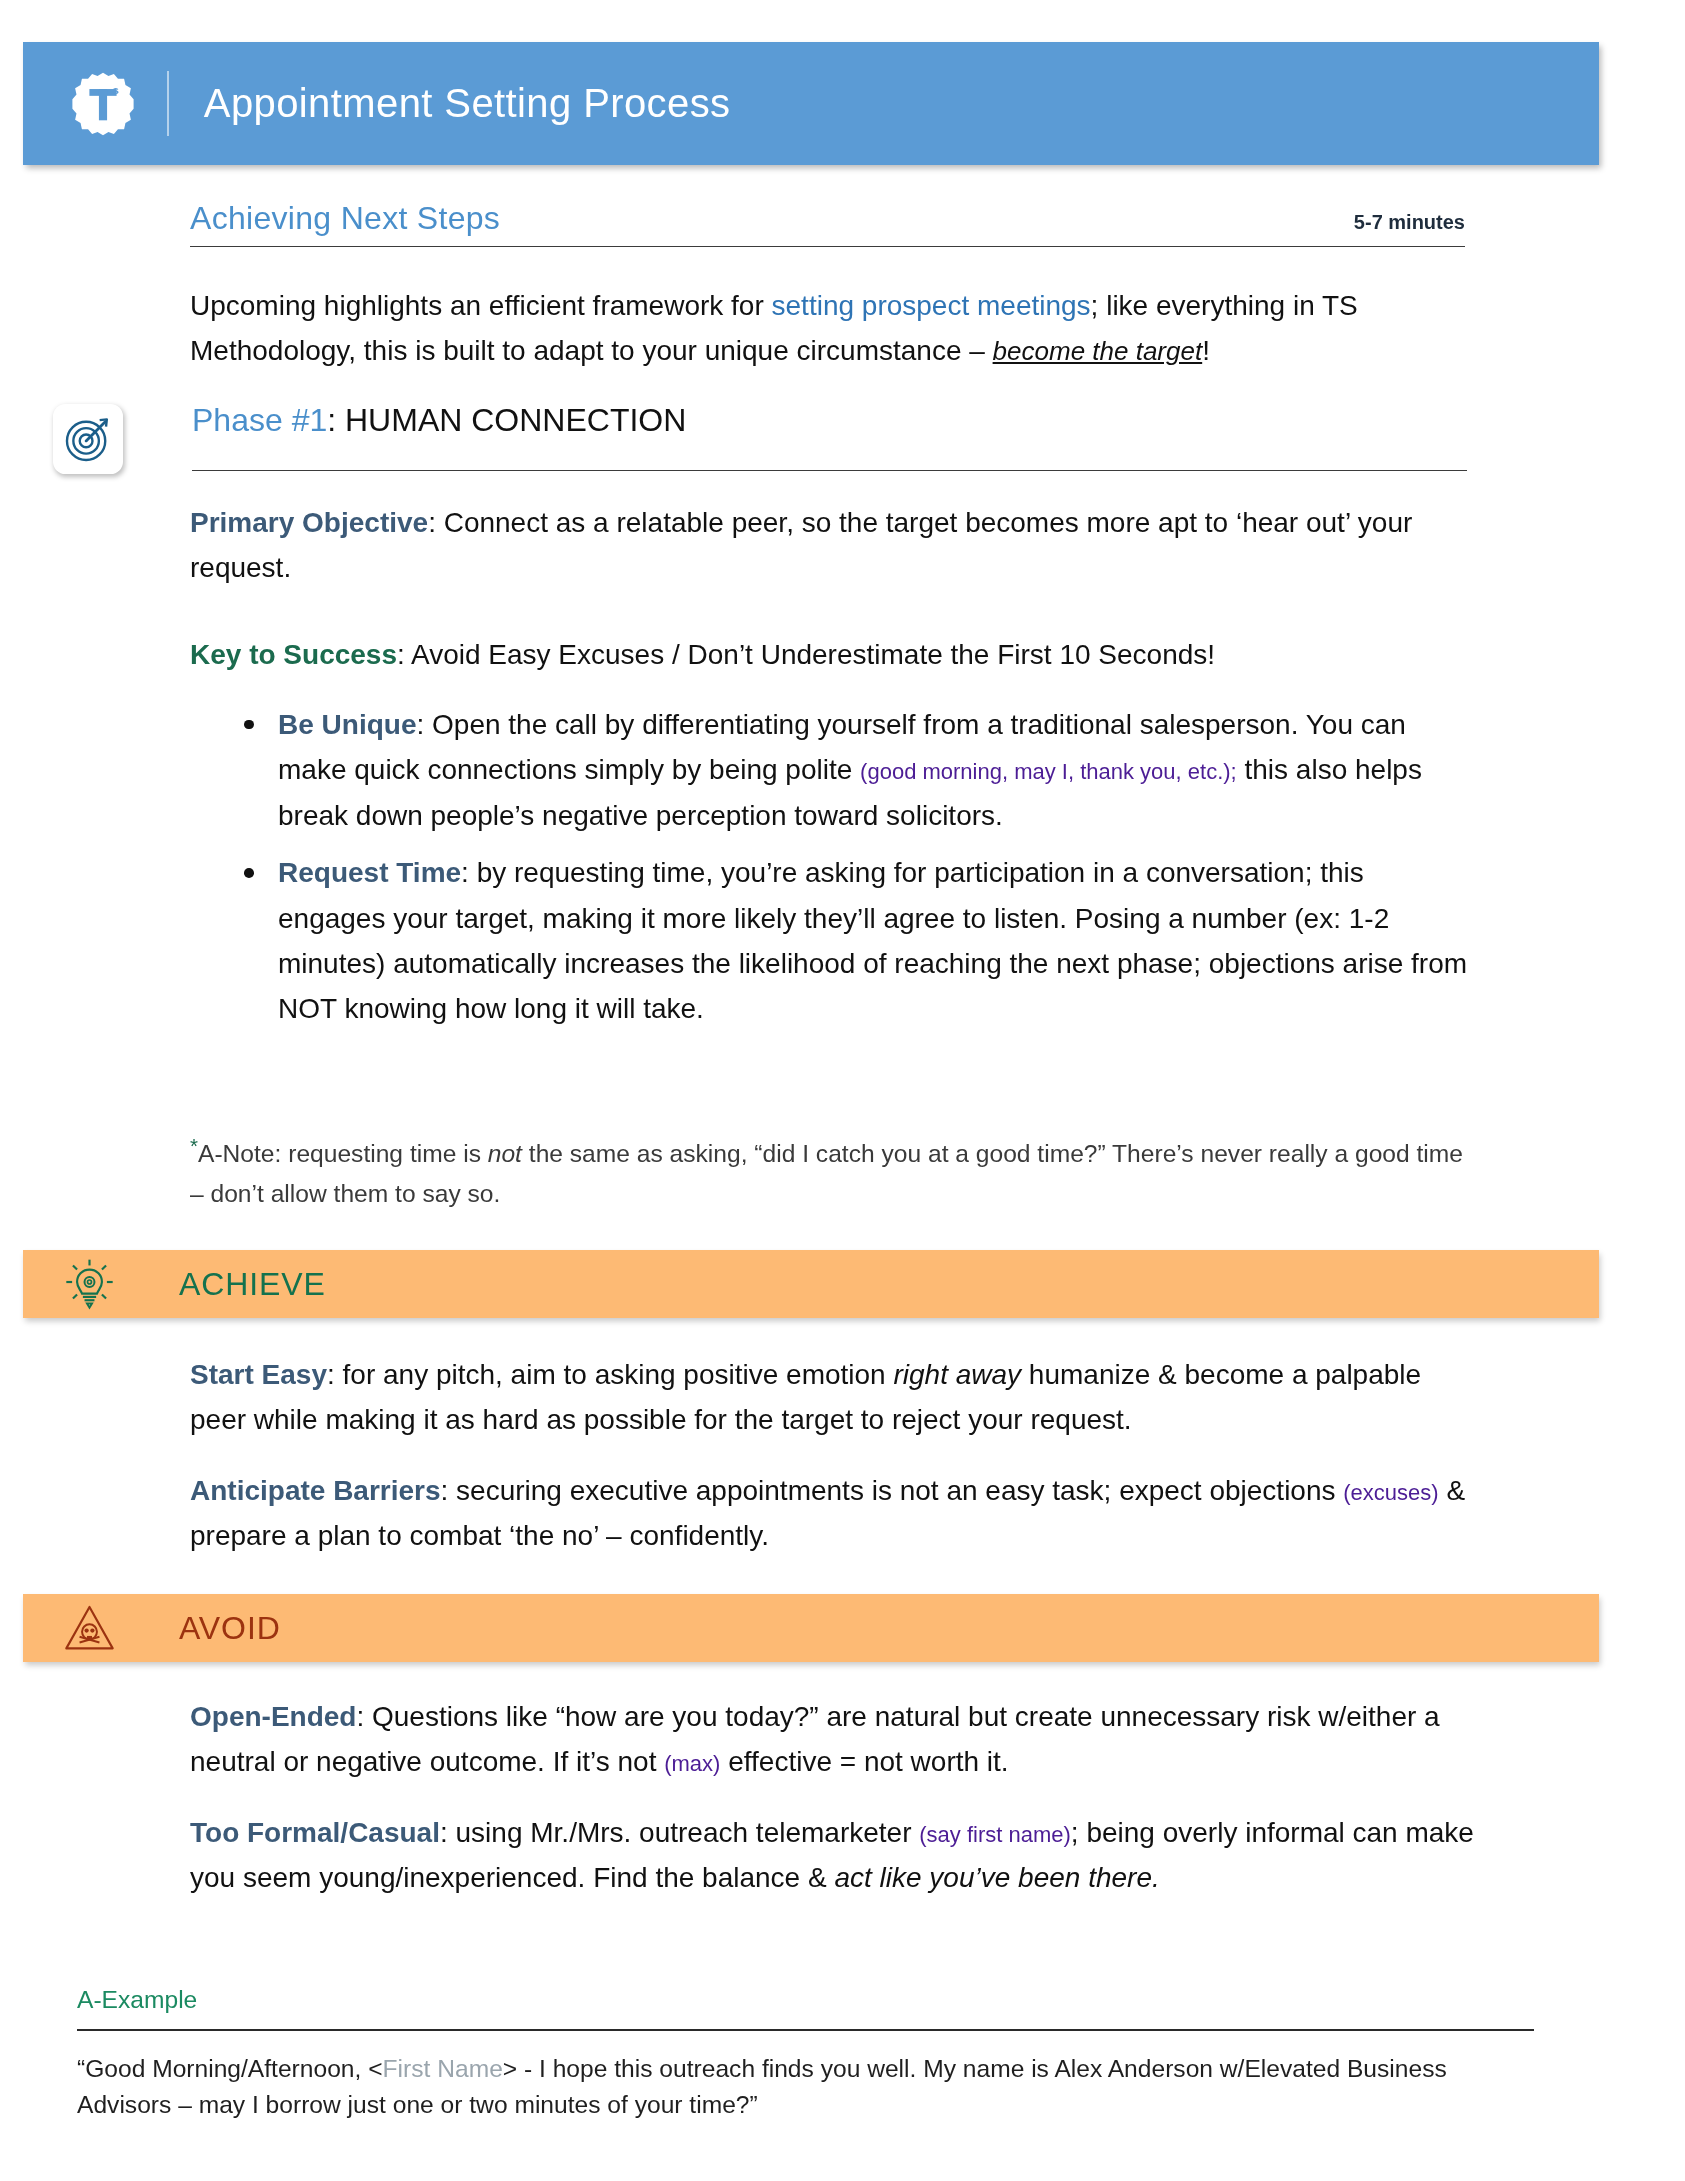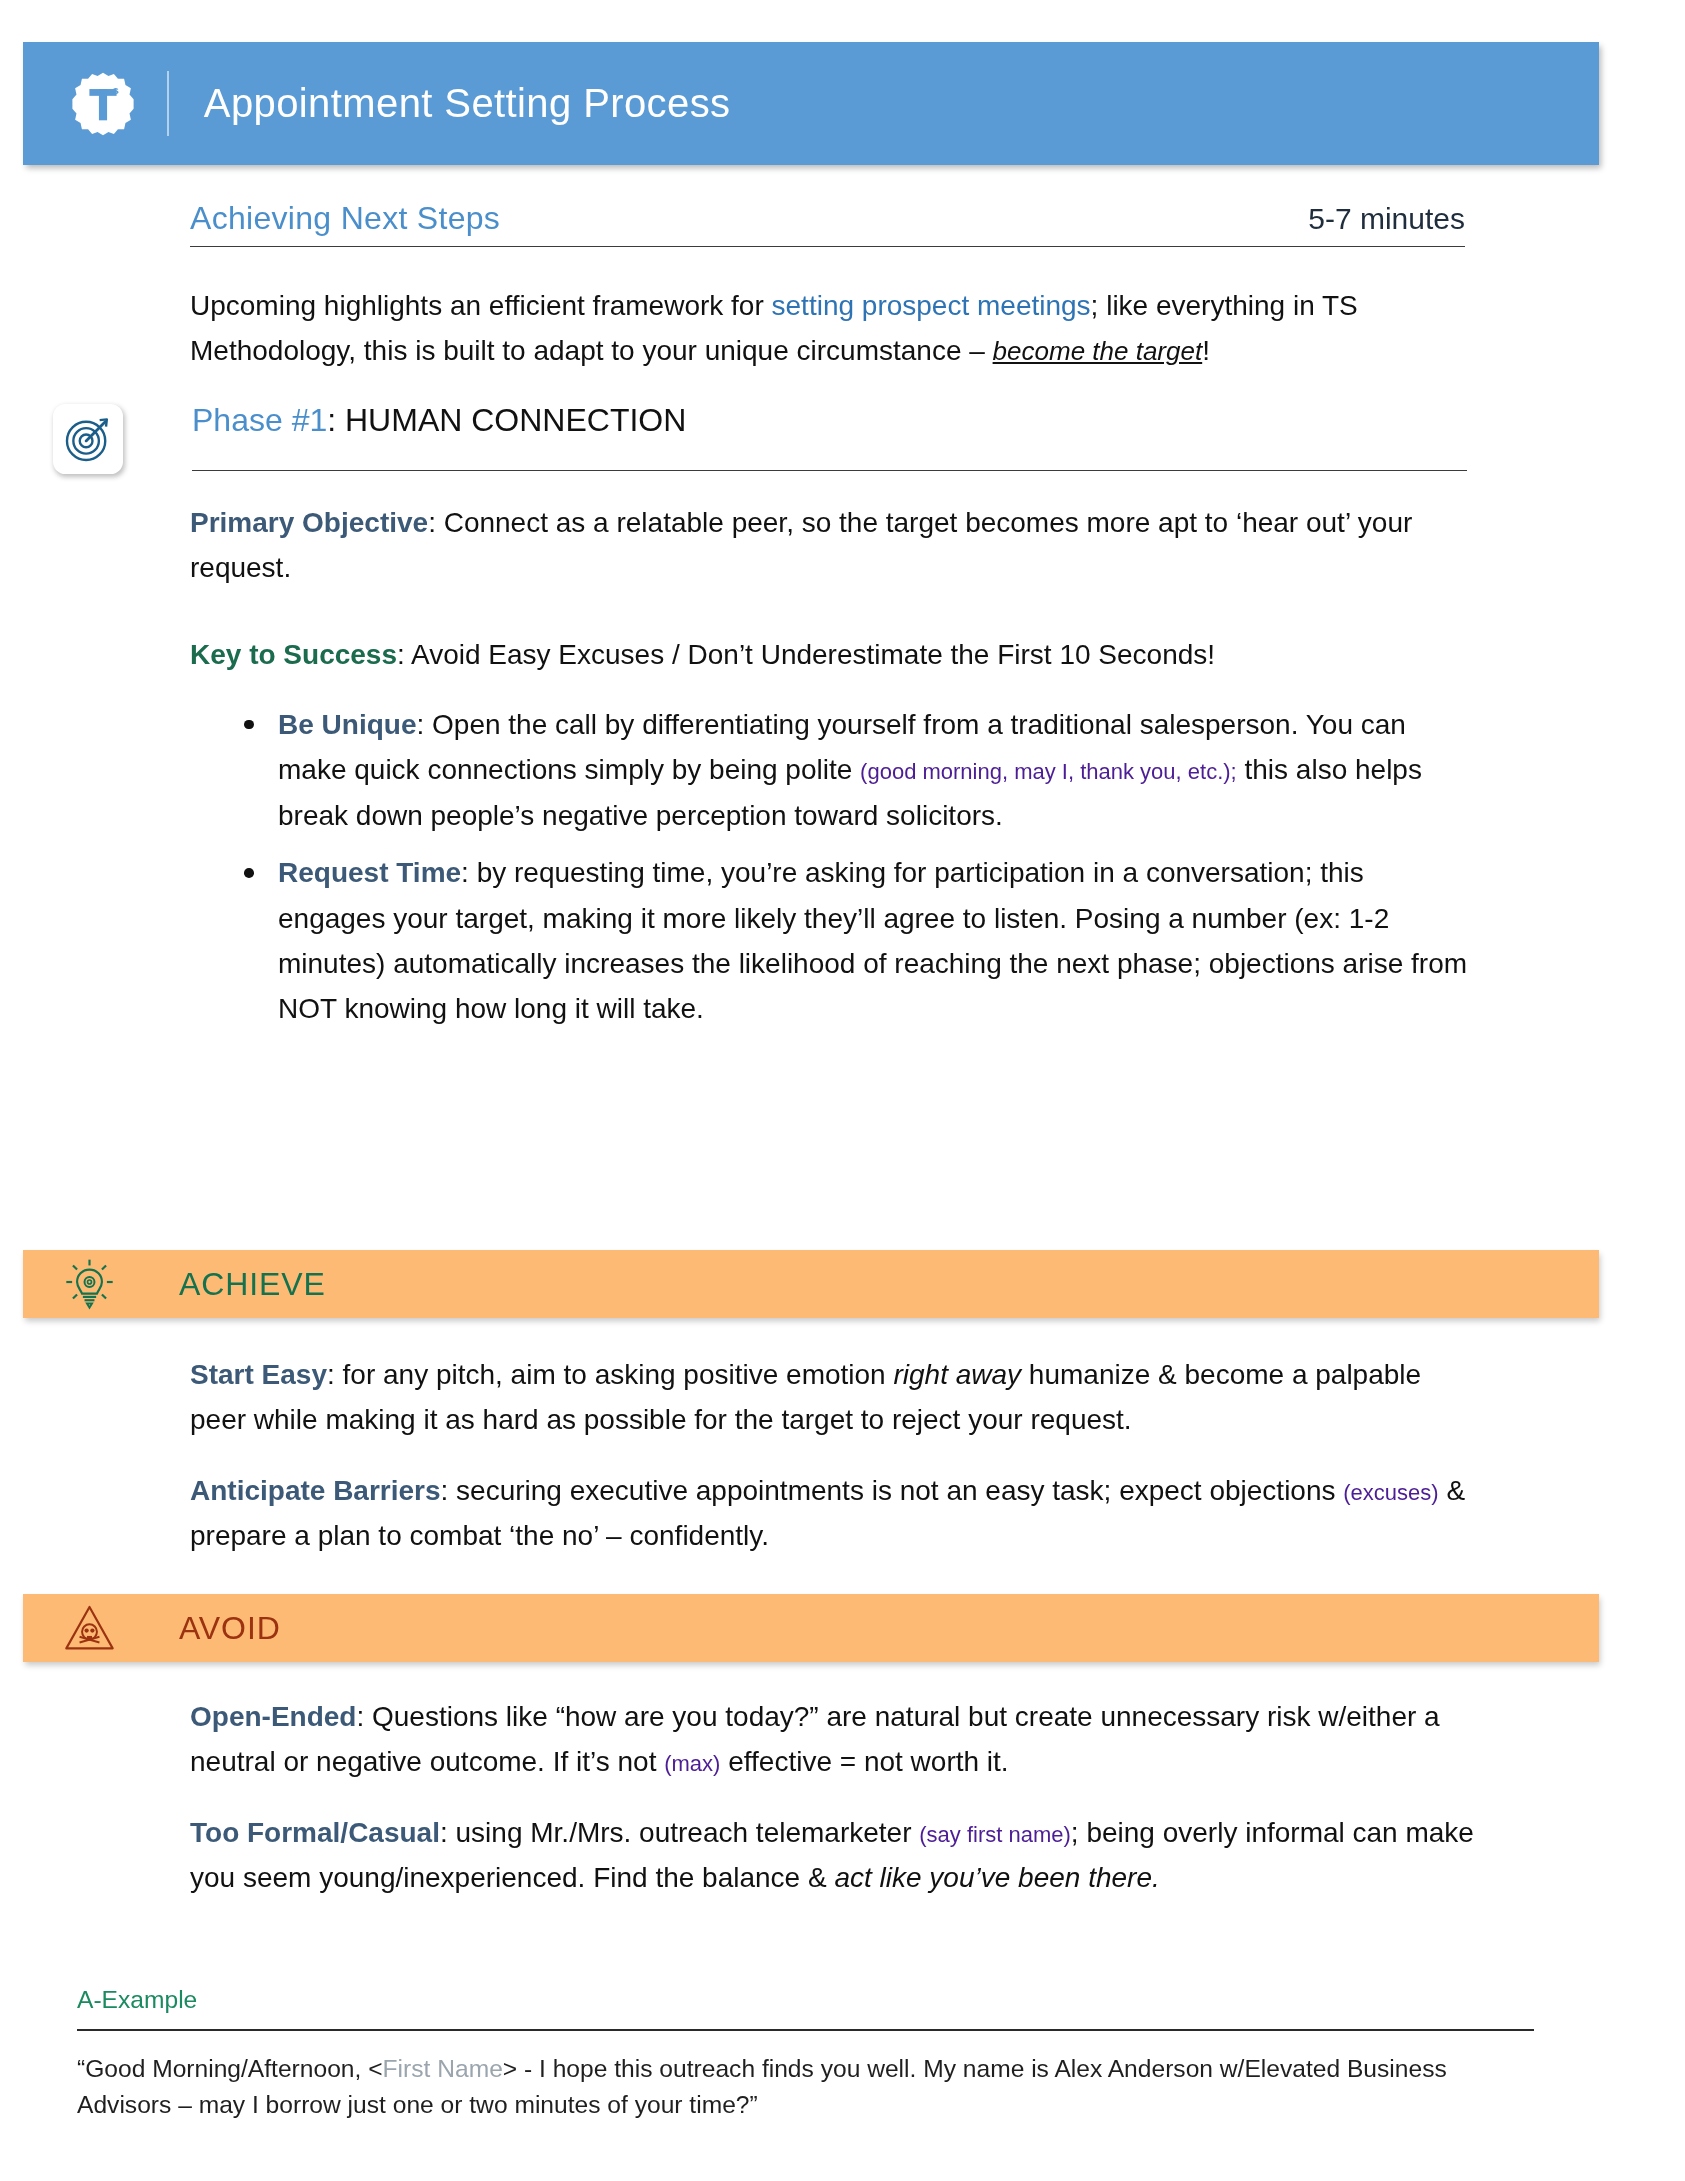--- a/index.html
+++ b/index.html
@@ -71,22 +71,22 @@
     padding-bottom: 8.8px;
   }
   .sec-title {
     color: #4a8fcb;
     font-size: 32px;
     font-weight: 400;
     letter-spacing: 0.3px;
   }
   .sec-time {
     color: #1f2d3d;
-    font-size: 30px;
-    font-weight: 400;
+    font-size: 20px;
+    font-weight: 700;
   }
 
   
   .body-p {
     position: absolute;
     font-size: 28px;
     line-height: 1.62;
     color: #111111;
     font-weight: 400;
   }
@@ -290,20 +290,23 @@
     <li>
       <span class="dot"></span>
       <span class="lbl-slate">Be Unique</span><span>: Open the call by differentiating yourself from a traditional salesperson. You can make quick connections simply by being polite </span><span class="small-note">(good morning, may I, thank you, etc.);</span><span> this also helps break down people’s negative perception toward solicitors.</span>
     </li>
     <li>
       <span class="dot"></span>
       <span class="lbl-slate">Request Time</span><span>: by requesting time, you’re asking for participation in a conversation; this engages your target, making it more likely they’ll agree to listen. Posing a number (ex: 1-2 minutes) automatically increases the likelihood of reaching the next phase; objections arise from NOT knowing how long it will take.</span>
     </li>
   </ul>
 
+  <div class="a-note">
+    <sup class="a-star">*</sup><span>A-Note: requesting time is </span><em>not</em><span> the same as asking, “did I catch you at a good time?” There’s never really a good time – don’t allow them to say so.</span>
+  </div>
 
   <div class="band band-achieve">
     <svg class="band-icon" viewBox="0 0 64 64">
       <path d="M32 14 C23 14 17 21 17 29 C17 35 21 38 23 43 L41 43 C43 38 47 35 47 29 C47 21 41 14 32 14 Z" fill="none" stroke="#14724e" stroke-width="2.6"></path>
       <line x1="24" y1="47" x2="40" y2="47" stroke="#14724e" stroke-width="2.6"></line>
       <line x1="26" y1="51" x2="38" y2="51" stroke="#14724e" stroke-width="2.6"></line>
       <path d="M29 55 L35 55 L32 60 Z" fill="none" stroke="#14724e" stroke-width="2.4"></path>
       <circle cx="32" cy="29" r="6" fill="none" stroke="#14724e" stroke-width="2.4"></circle>
       <circle cx="32" cy="29" r="2.4" fill="none" stroke="#14724e" stroke-width="2"></circle>
       <line x1="32" y1="2" x2="32" y2="9" stroke="#14724e" stroke-width="2.6"></line>

